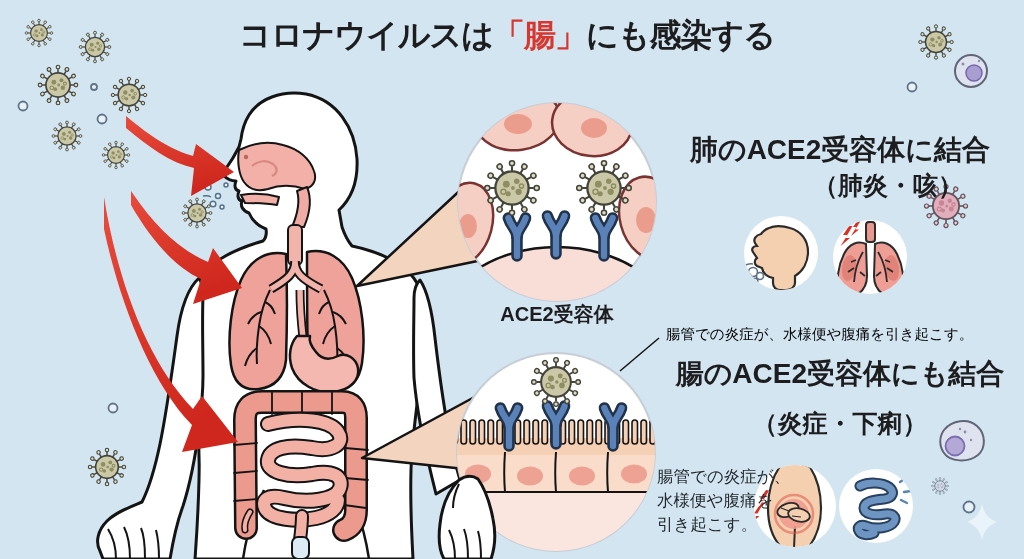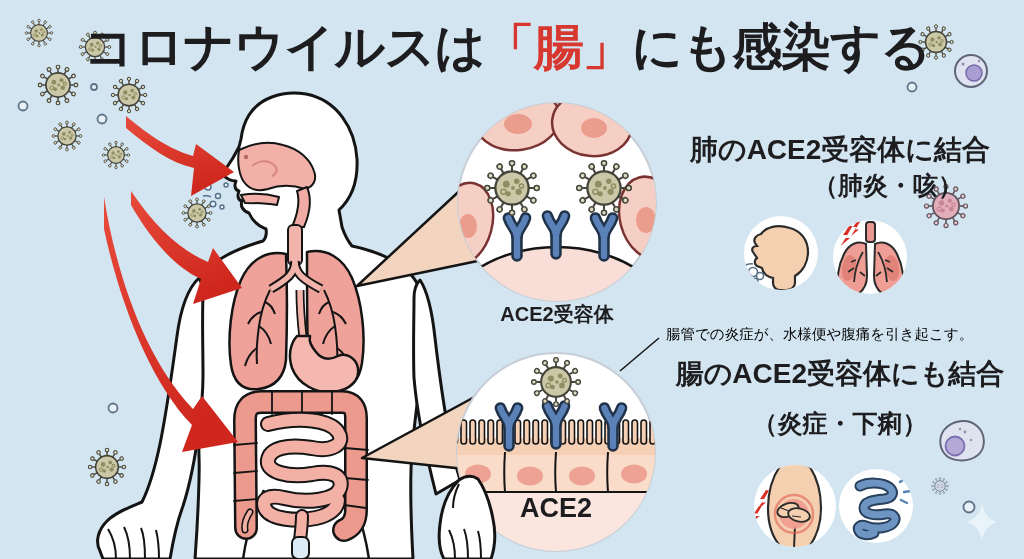--- a/index.html
+++ b/index.html
@@ -3,21 +3,21 @@
 <meta charset="utf-8">
 <style>
   html,body{margin:0;padding:0;}
   .stage{position:relative;width:1024px;height:559px;background:#d3e5f0;overflow:hidden;
          font-family:"Liberation Sans",sans-serif;color:#1d1d1f;}
   .stage svg.art{position:absolute;left:0;top:0;}
   svg.art{--vb:#cbc8a7;--vo:#44443a;--vd:#8f8d62;--vt:#dddbc2;}
   svg.art .pv{--vb:#e2aebb;--vo:#63555e;--vd:#c68694;--vt:#efccd4;}
   svg.art .bv{--vb:#d3d9e6;--vo:#5c6c7e;--vd:#a9b4c6;--vt:#e6ebf2;}
   .txt{position:absolute;pointer-events:none;}
-  .title{top:14px;left:0;right:10px;text-align:center;font-size:50px;font-weight:800;letter-spacing:-1px;white-space:nowrap;}
+  .title{top:14px;left:0;right:10px;text-align:center;font-size:32px;font-weight:800;letter-spacing:-1px;white-space:nowrap;}
   .title .hl{color:#d7372e;}
   .h-lung{left:655px;top:131px;width:370px;text-align:center;font-size:28px;font-weight:800;white-space:nowrap;}
   .s-lung{left:655px;top:169px;width:370px;text-align:center;font-size:25px;font-weight:800;white-space:nowrap;padding-left:48px;}
   .n-top{left:666px;top:325px;font-size:14.5px;font-weight:500;color:#000000;white-space:nowrap;}
   .h-gut{left:655px;top:355px;width:370px;text-align:center;font-size:28px;font-weight:800;white-space:nowrap;}
   .s-gut{left:655px;top:407px;width:370px;text-align:center;font-size:25px;font-weight:800;white-space:nowrap;}
   .n-bot{left:657px;top:465px;font-size:16.5px;font-weight:500;color:#23292e;line-height:1.45;}
   .ace2-top{left:487px;top:255px;width:140px;text-align:center;font-size:20px;font-weight:800;white-space:nowrap;margin-top:46px;}
   .ace2-bot{left:486px;top:493px;width:140px;text-align:center;font-size:27px;font-weight:800;}
 </style>
@@ -387,17 +387,21 @@
   <span>コロナウイルスは</span><span class="hl">「腸」</span><span>にも感染する</span>
 </div>
 
 <div class="txt h-lung">肺のACE2受容体に結合</div>
 <div class="txt s-lung">（肺炎・咳）</div>
 
 <div class="txt n-top">腸管での炎症が、水様便や腹痛を引き起こす。</div>
 <div class="txt h-gut">腸のACE2受容体にも結合</div>
 <div class="txt s-gut">（炎症・下痢）</div>
 
+<div class="txt n-bot">
+  <div>腸管での炎症が、</div>
+  <div>水様便や腹痛を</div>
+  <div>引き起こす。</div>
+</div>
 
 <div class="txt ace2-top">ACE2受容体</div>
-<div class="txt ace2-bot">ACE2</div>
 
 </div>
 
 </body></html>

